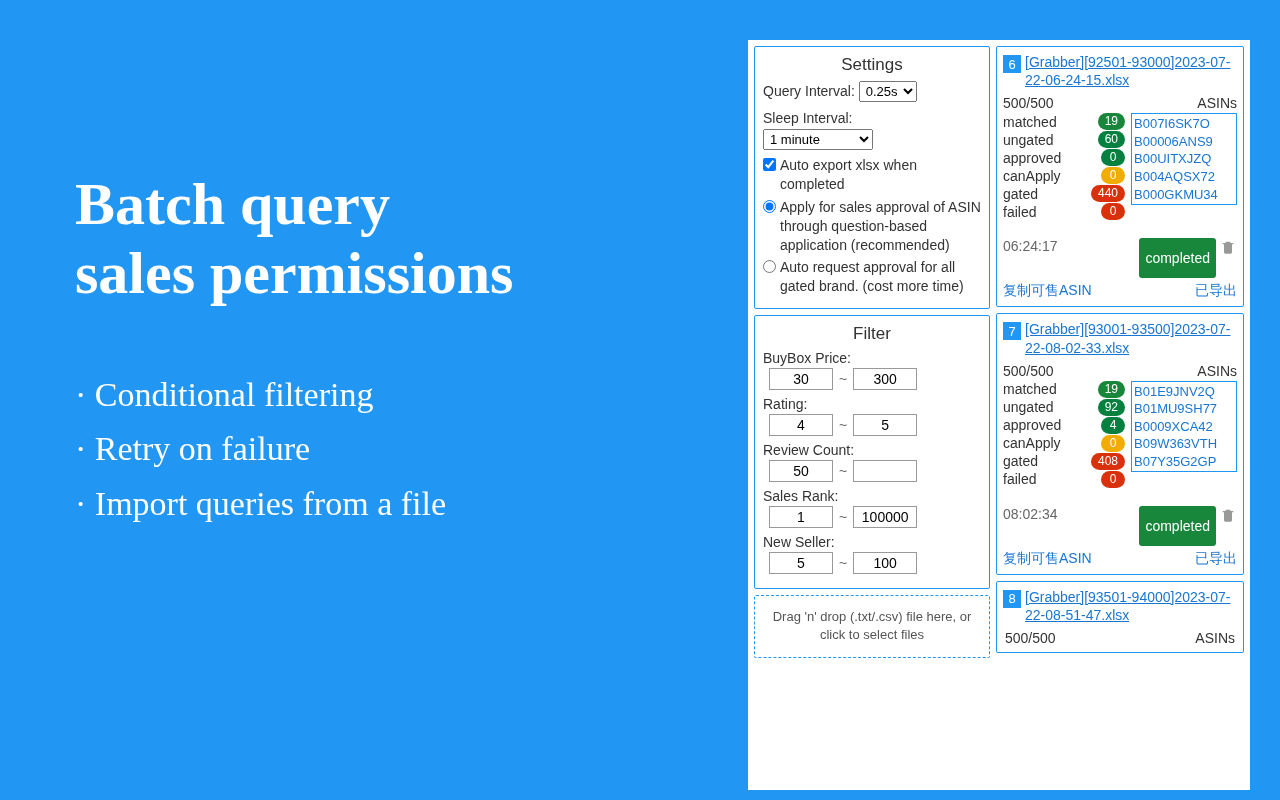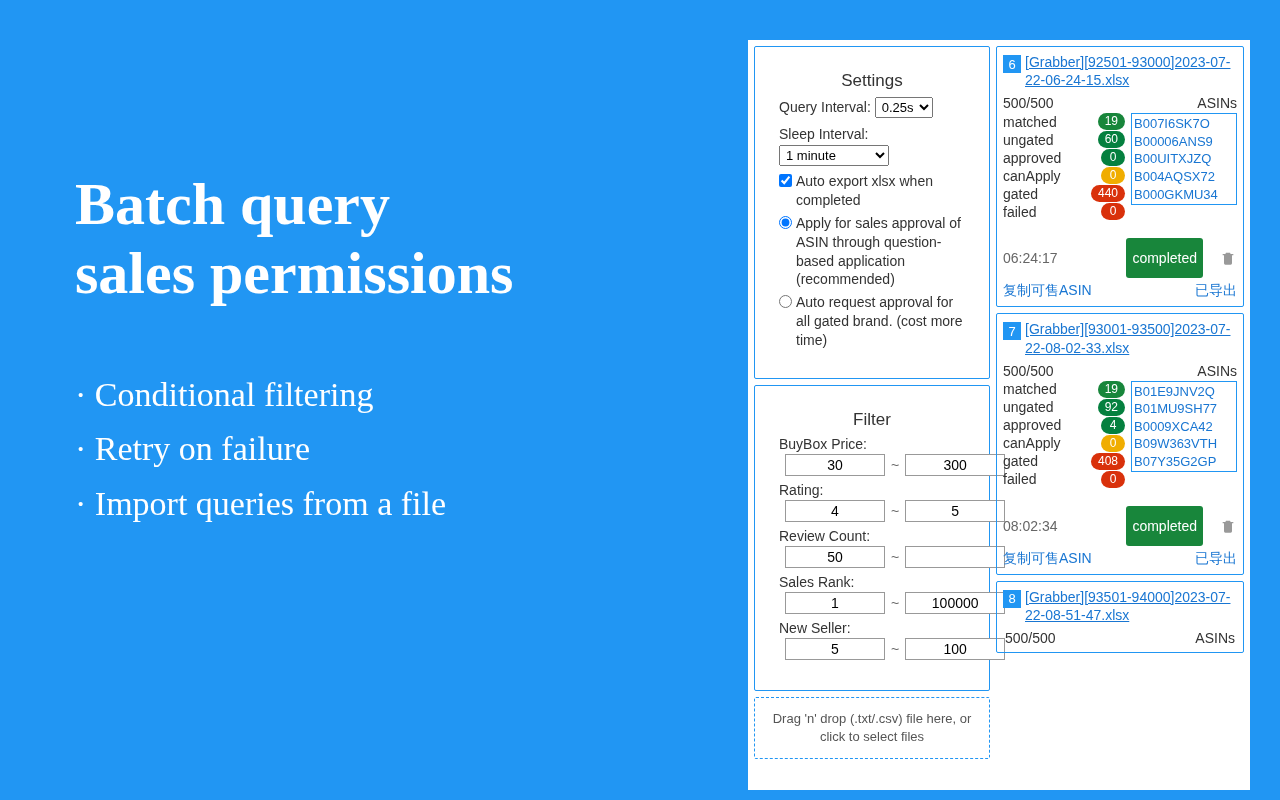--- a/index.html
+++ b/index.html
@@ -49,21 +49,21 @@
     display: flex;
     flex-direction: column;
     gap: 6px;
   }
   .col-left { width: 236px; }
   .col-right { width: 248px; }
 
   .panel {
     border: 1px solid #2196F3;
     border-radius: 2px;
-    padding: 24px;
+    padding: 8px;
   }
   .panel-title {
     text-align: center;
     font-size: 17px;
     margin-bottom: 6px;
   }
   .form-row {
     margin-bottom: 6px;
     line-height: 1.5;
   }
@@ -82,21 +82,21 @@
 
   .filter-label { margin-bottom: 2px; }
   .range {
     display: flex;
     align-items: center;
     gap: 6px;
     margin-bottom: 6px;
     padding-left: 6px;
   }
   .range input {
-    width: 100px;
+    width: 64px;
     text-align: center;
     font-size: 14px;
     padding: 2px 4px;
     border: 1px solid #999;
   }
   .range .sep { color: #666; }
 
   .dropzone {
     border: 1px dashed #2196F3;
     border-radius: 2px;
@@ -175,22 +175,21 @@
     overflow: hidden;
   }
   .asins-label {
     text-align: right;
     font-size: 14px;
     color: #333;
     margin-bottom: 2px;
   }
   .task-footer {
     display: flex;
-    align-items: center;
-    gap: 16px;
+    gap: 3px;
     margin-top: 17px;
   }
   .timestamp { color: #666; flex: 1; }
   .badge-completed {
     background: #18863b;
     color: white;
     padding: 12px 6px;
     border-radius: 3px;
     font-size: 14px;
   }

